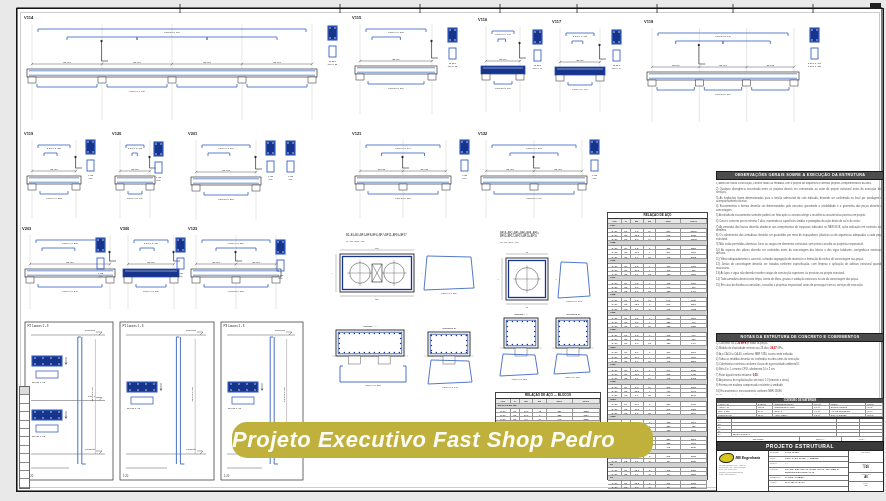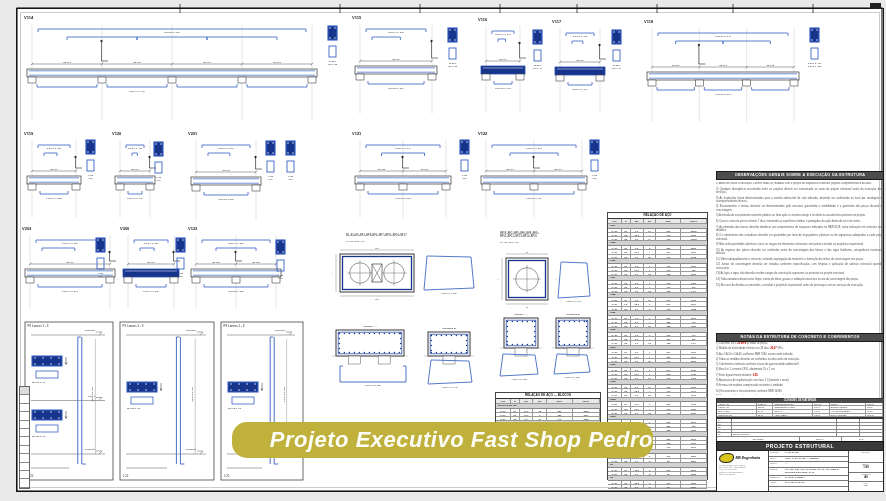--- a/index.html
+++ b/index.html
@@ -54,21 +54,21 @@
   .tb-frow{display:flex;border-bottom:0.3px solid #777;padding:0 1px;align-items:baseline;min-height:4.6px;}
   .tb-frow .l{font-size:2px;color:#666;width:15px;flex:none;text-transform:uppercase;}
   .tb-frow .v{font-size:2.5px;color:#111;line-height:1.15;}
   .tb-right{width:34px;border-left:0.5px solid #555;display:flex;flex-direction:column;}
   .tb-rcell{border-bottom:0.3px solid #777;text-align:center;overflow:hidden;}
   .tb-rcell .l{display:block;font-size:1.9px;color:#666;}
   .tb-rcell .v{display:block;font-size:2.8px;color:#111;font-weight:bold;}
   #prancha-val{font-size:6.4px;color:#c40000;font-weight:bold;line-height:1;}
 
   
-  #banner{position:absolute;left:232px;top:422px;width:421px;height:36px;background:#bfb13c;border-radius:15px;display:flex;align-items:center;justify-content:flex-end;z-index:50;}
+  #banner{position:absolute;left:232px;top:422px;width:421px;height:36px;background:#bfb13c;border-radius:15px;display:flex;align-items:center;justify-content:flex-start;z-index:50;}
   #banner span{color:#fdfdf8;font-size:22px;font-style:italic;font-weight:600;letter-spacing:.5px;white-space:nowrap;}
 </style>
 </head>
 <body>
 
 <div id="stage">
   <div class="sheet"></div>
 
   <svg id="cad" viewBox="0 0 886 501" xmlns="http://www.w3.org/2000/svg">
       <g font-family="Liberation Sans, sans-serif">

